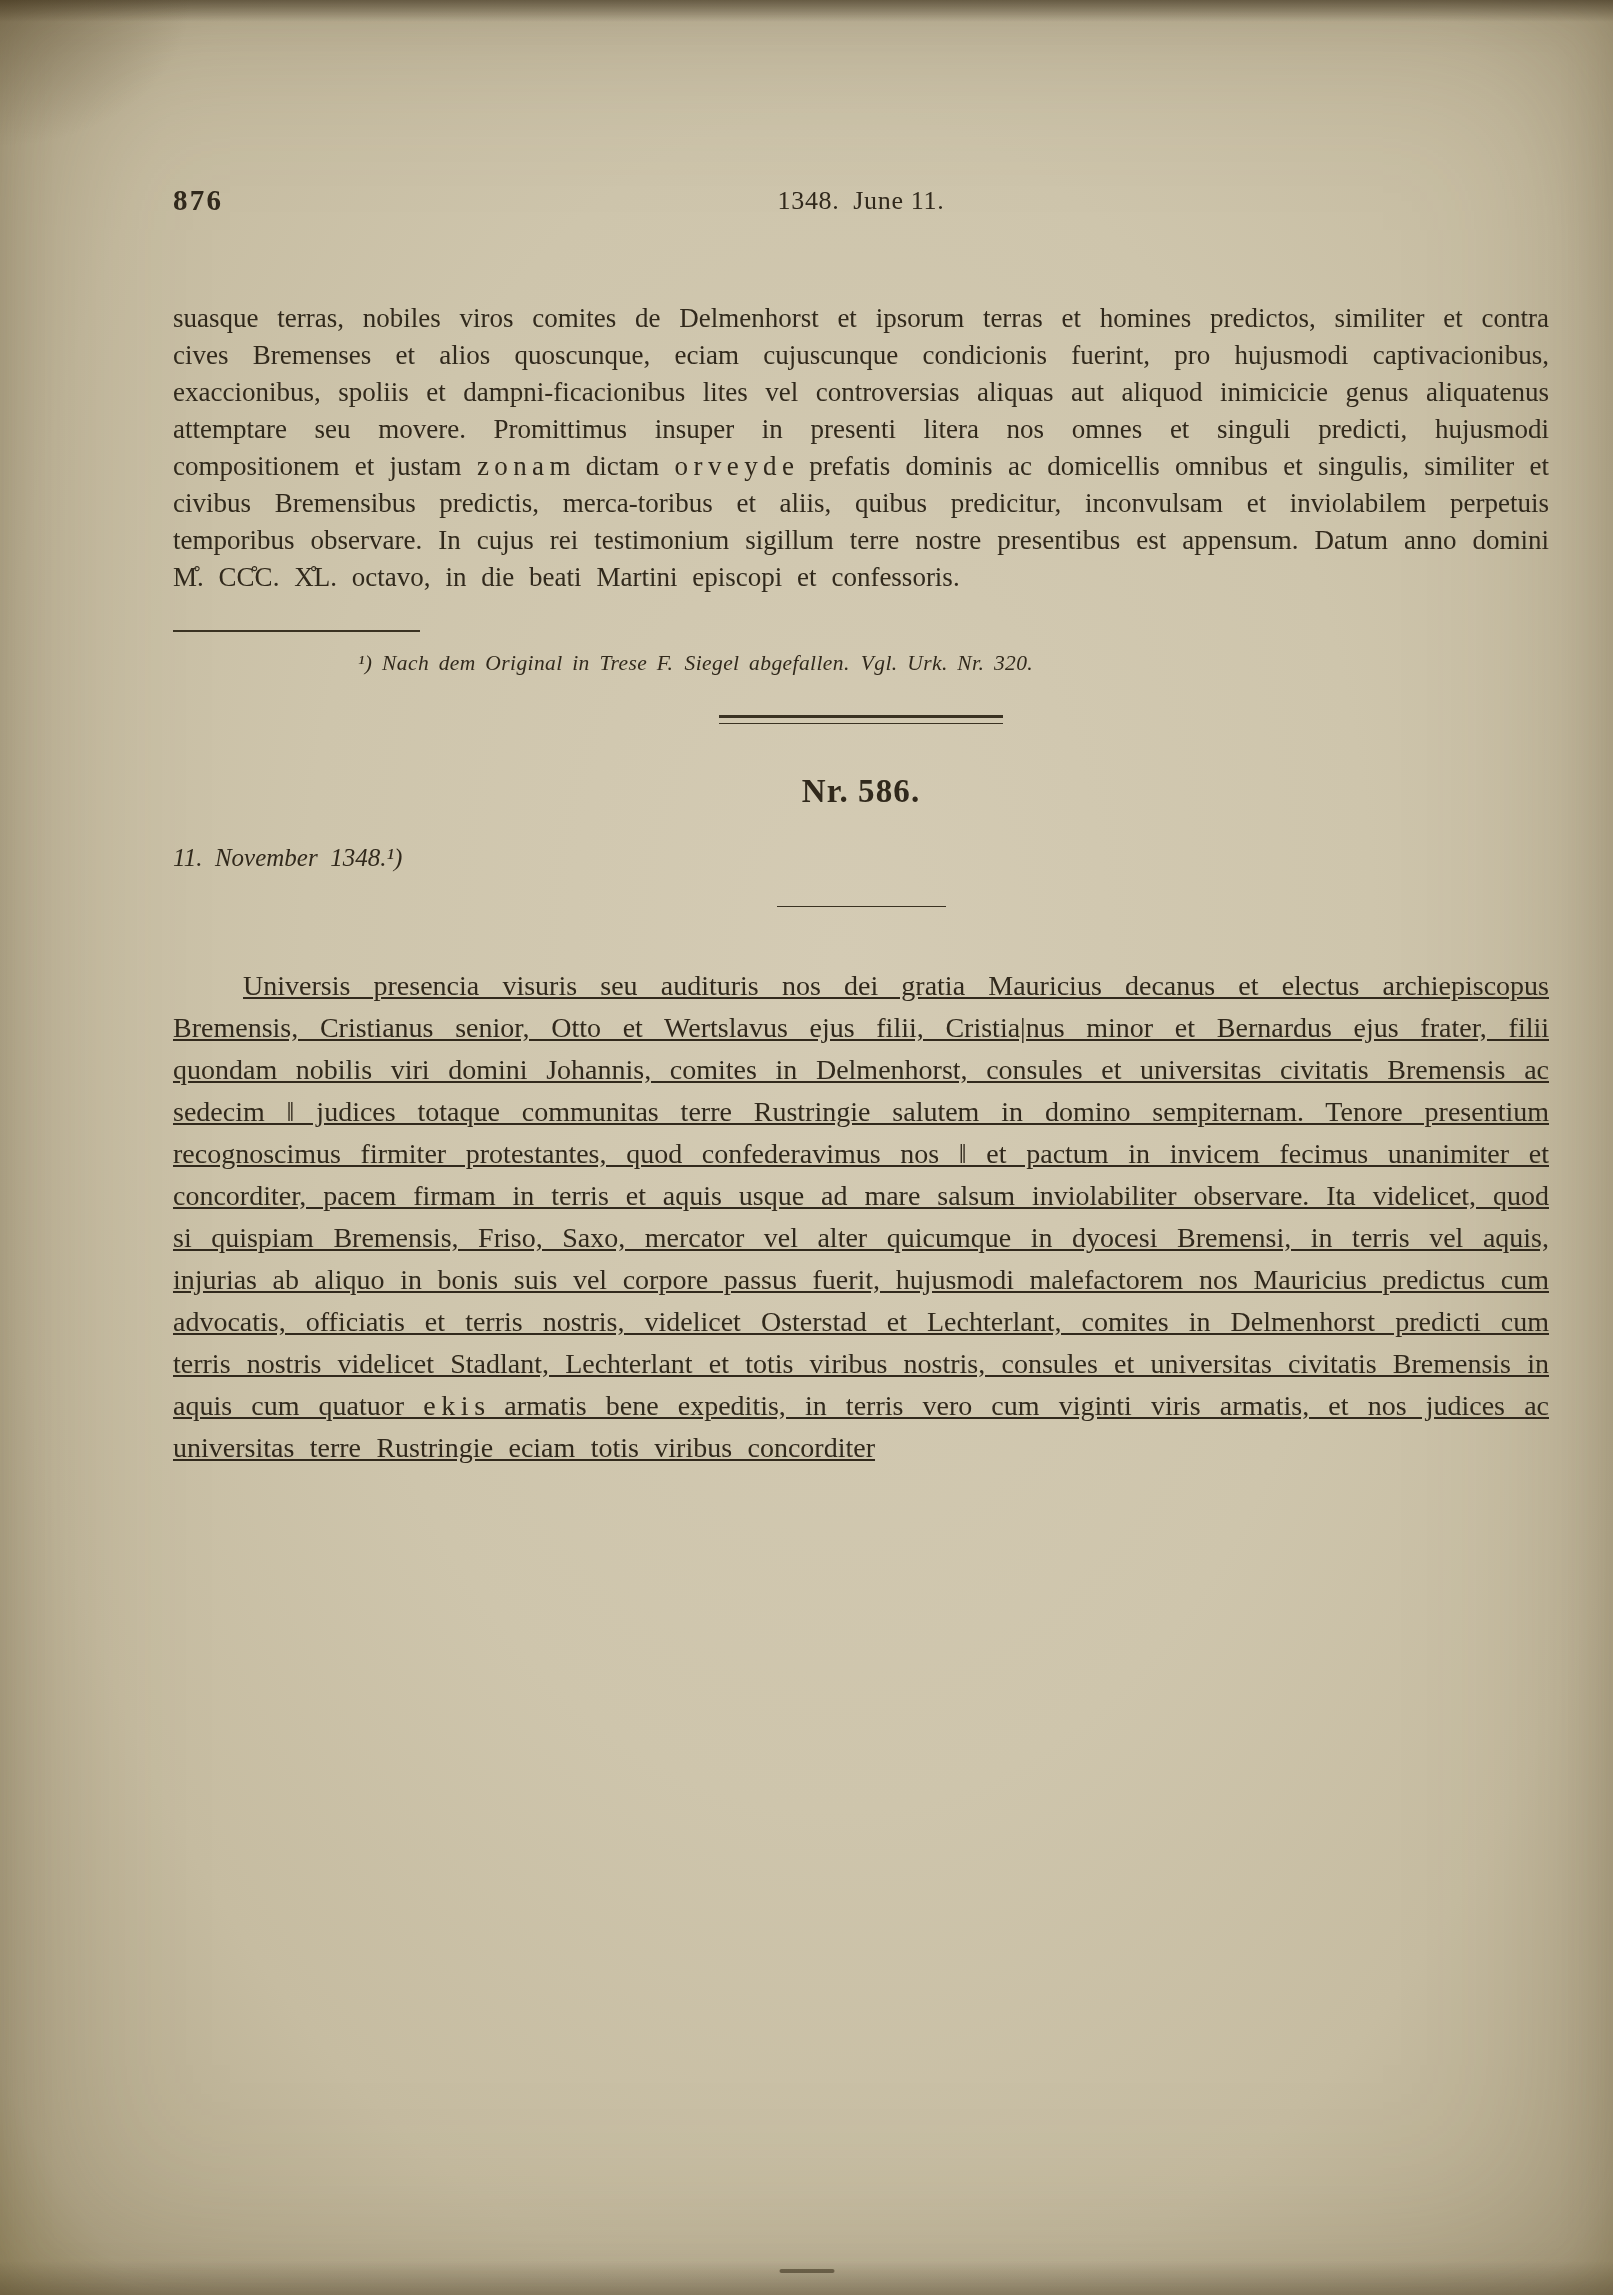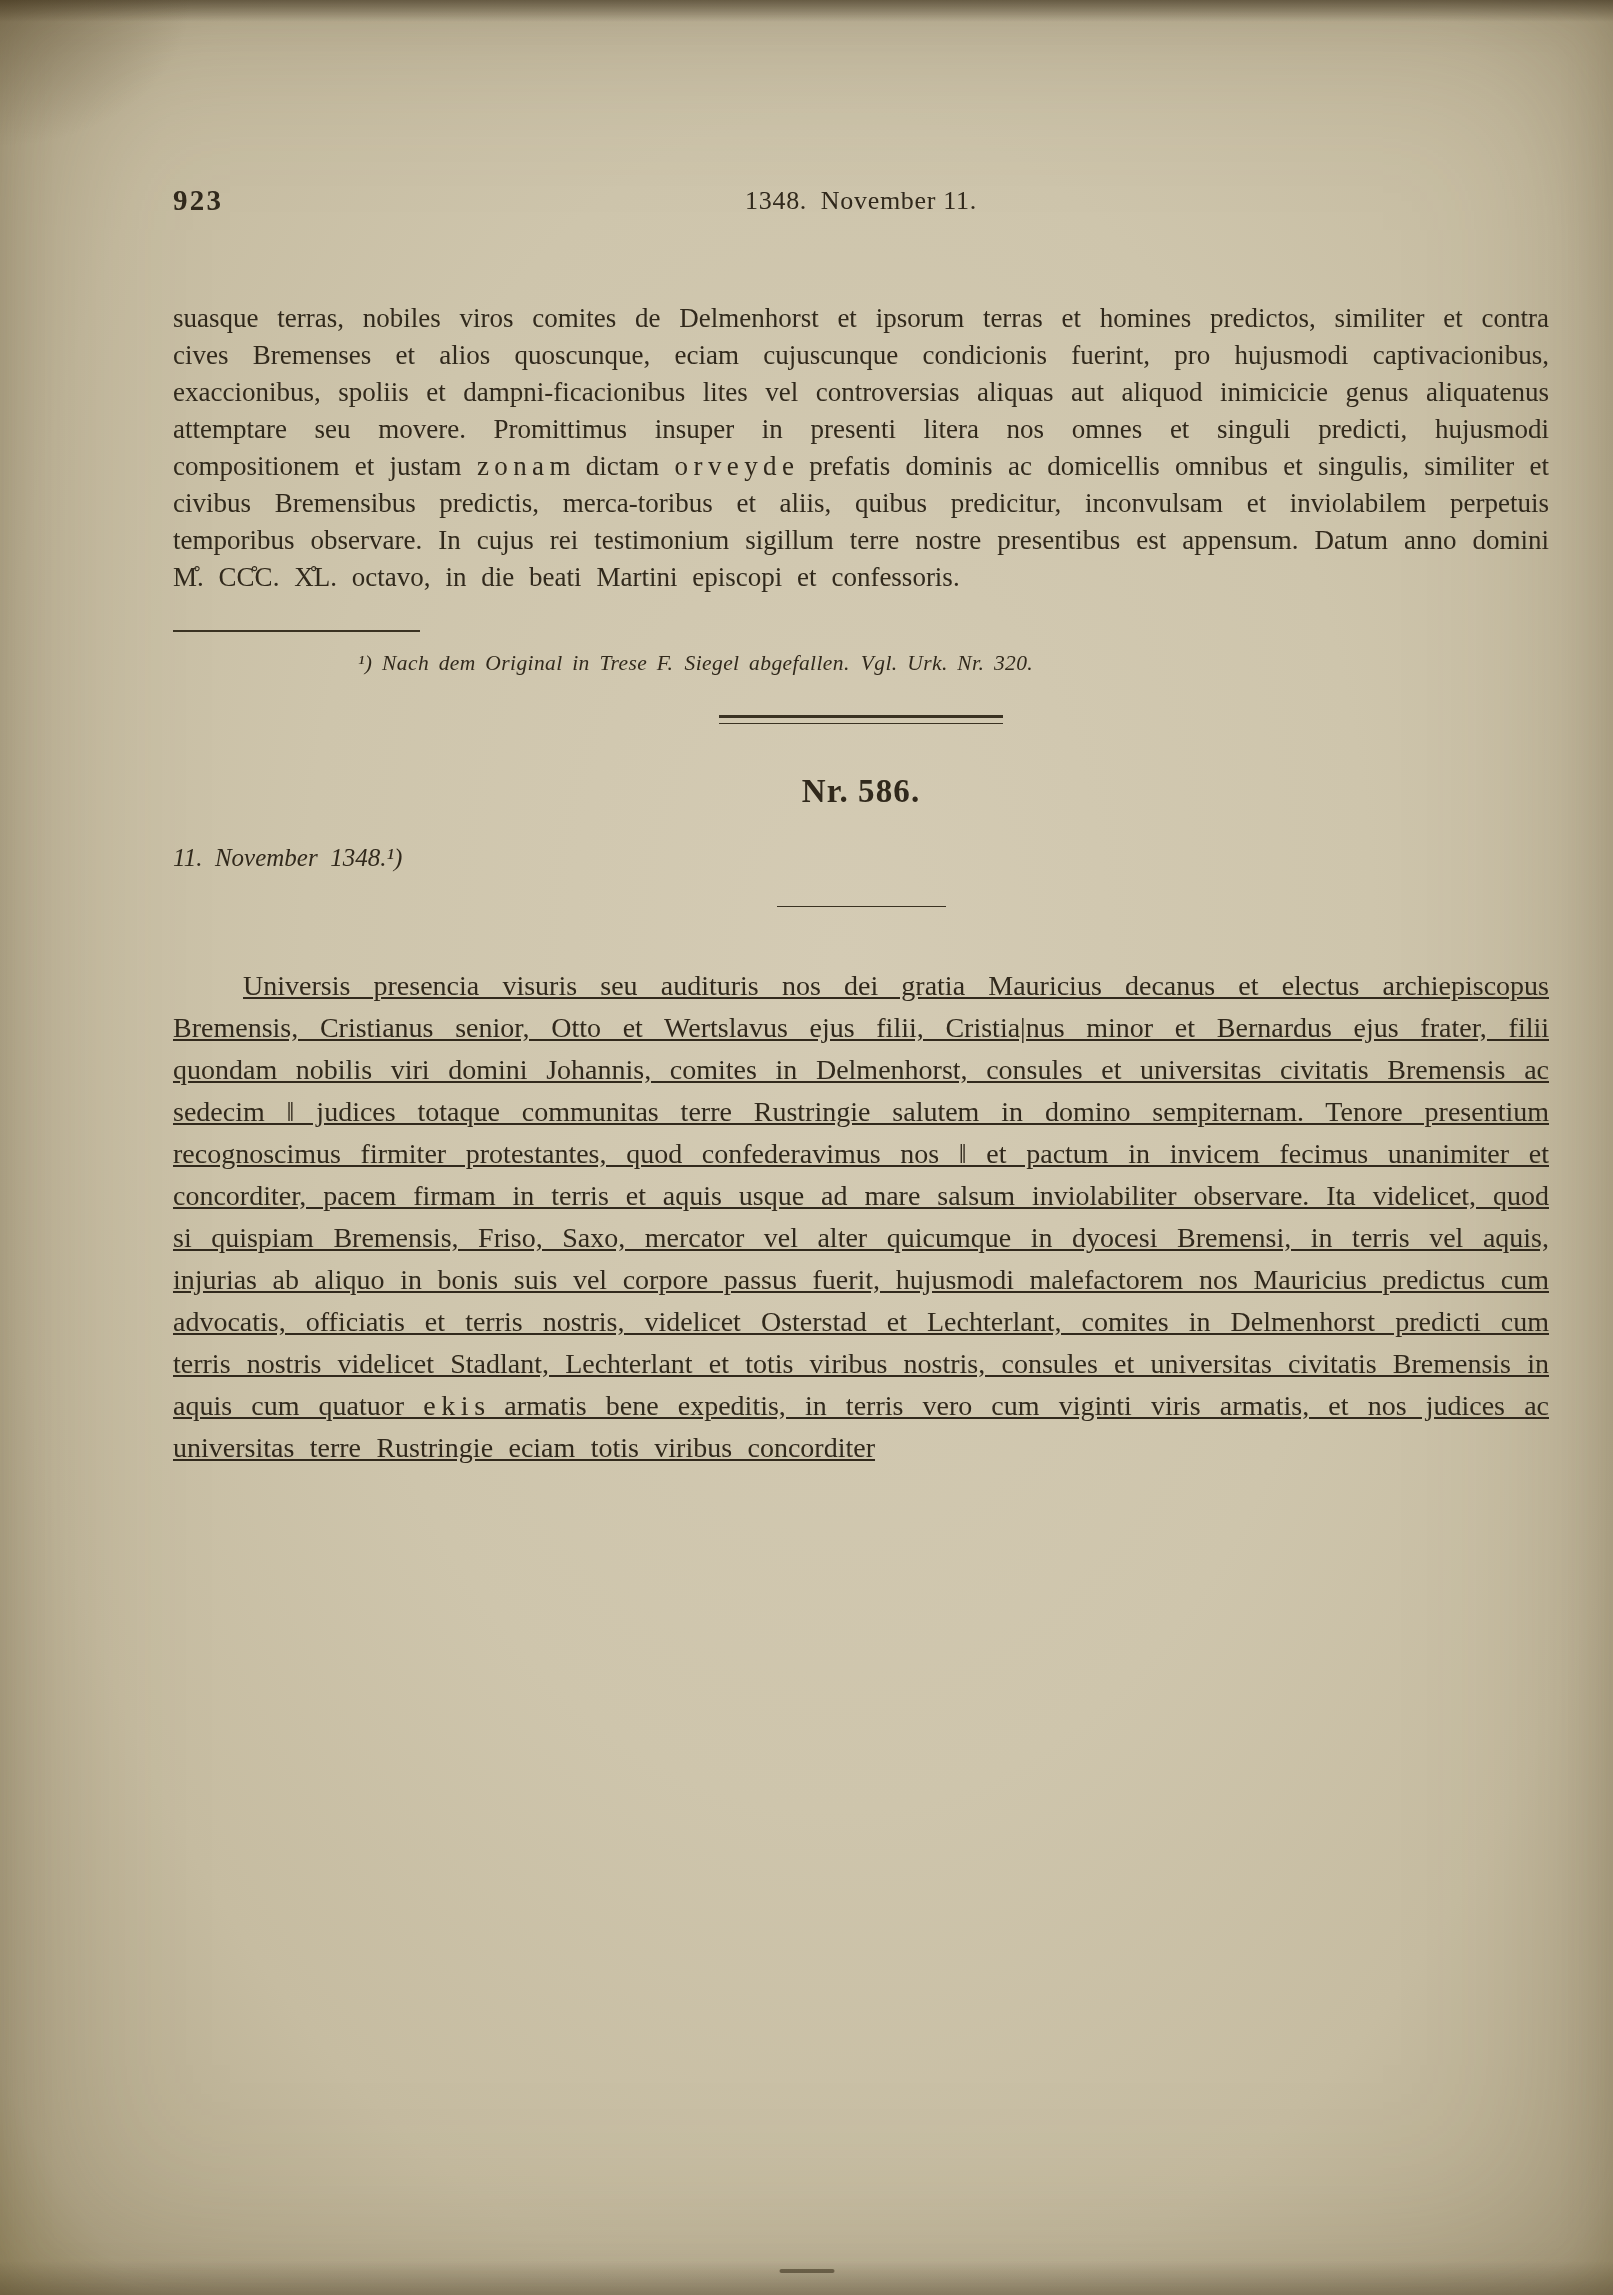--- a/index.html
+++ b/index.html
@@ -159,22 +159,22 @@
 </style>
 </head>
 <body>
 
 <div class="page">
   <div class="corner-stain"></div>
 
   <div class="text-col">
 
     <div class="page-header">
-      <div class="page-number">923</div>
-      <div class="running-head">1348. November 11.</div>
+      <div class="page-number">876</div>
+      <div class="running-head">1348. June 11.</div>
     </div>
 
     <p class="body-text para-585">suasque terras, nobiles viros comites de Delmenhorst et ipsorum terras et homines predictos, similiter et contra cives Bremenses et alios quoscunque, eciam cujuscunque condicionis fuerint, pro hujusmodi captivacionibus, exaccionibus, spoliis et dampni-ficacionibus lites vel controversias aliquas aut aliquod inimicicie genus aliquatenus attemptare seu movere.  Promittimus insuper in presenti litera nos omnes et singuli predicti, hujusmodi compositionem et justam z o n a m dictam o r v e y d e prefatis dominis ac domicellis omnibus et singulis, similiter et civibus Bremensibus predictis, merca-toribus et aliis, quibus predicitur, inconvulsam et inviolabilem perpetuis temporibus observare.  In cujus rei testimonium sigillum terre nostre presentibus est appensum. Datum anno domini M̊. CC̊C. X̊L. octavo, in die beati Martini episcopi et confessoris.</p>
 
     <div class="footnote-rule"></div>
 
     <div class="footnote">¹) Nach dem Original in Trese F. Siegel abgefallen. Vgl. Urk. Nr. 320.</div>
 
     <div class="double-rule"></div>
 

